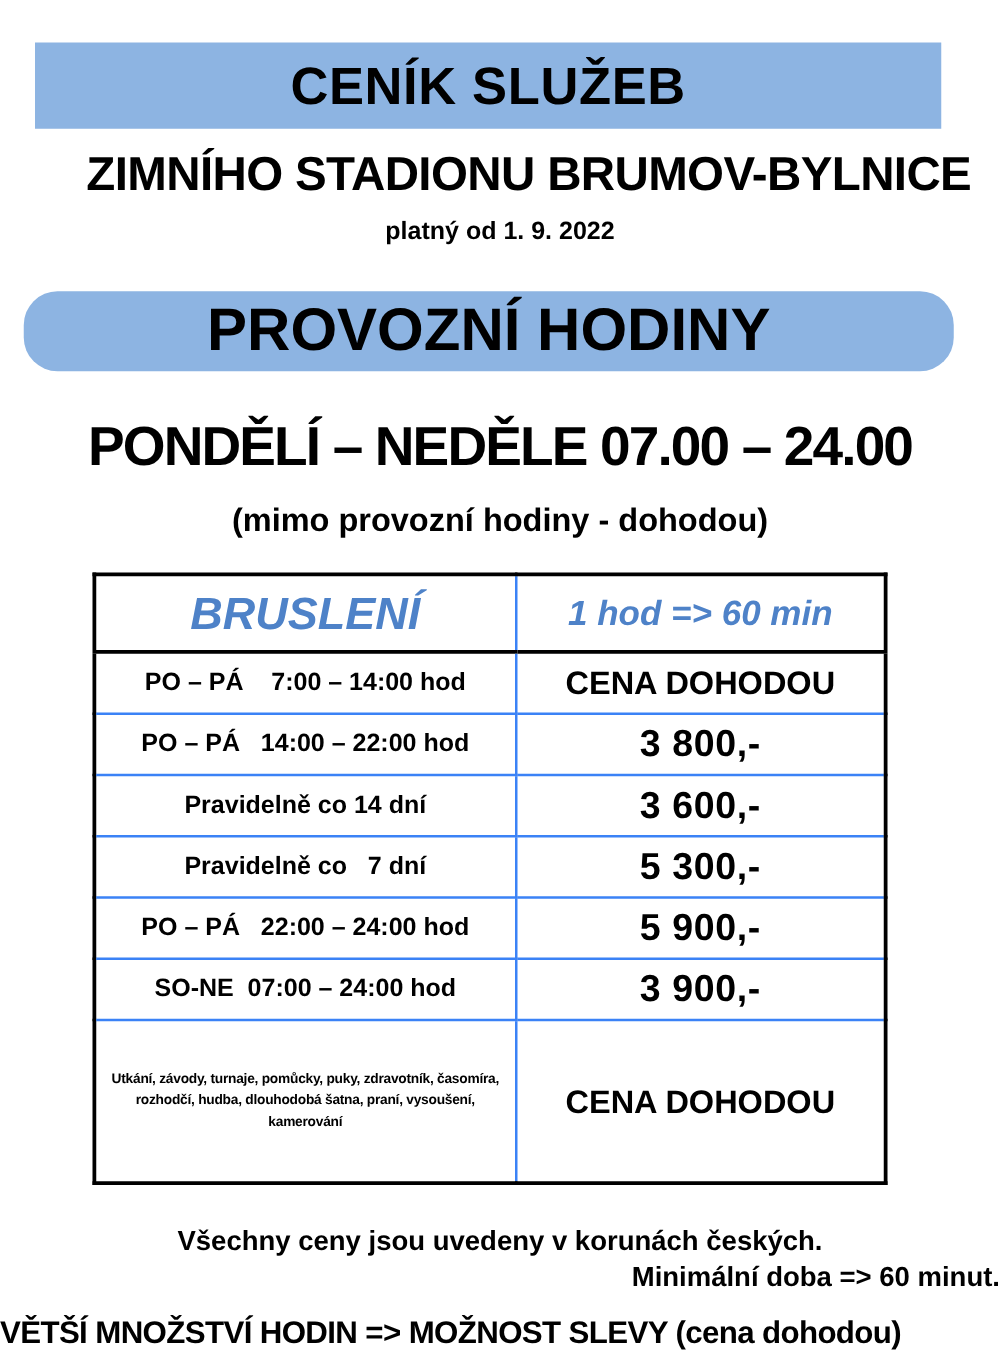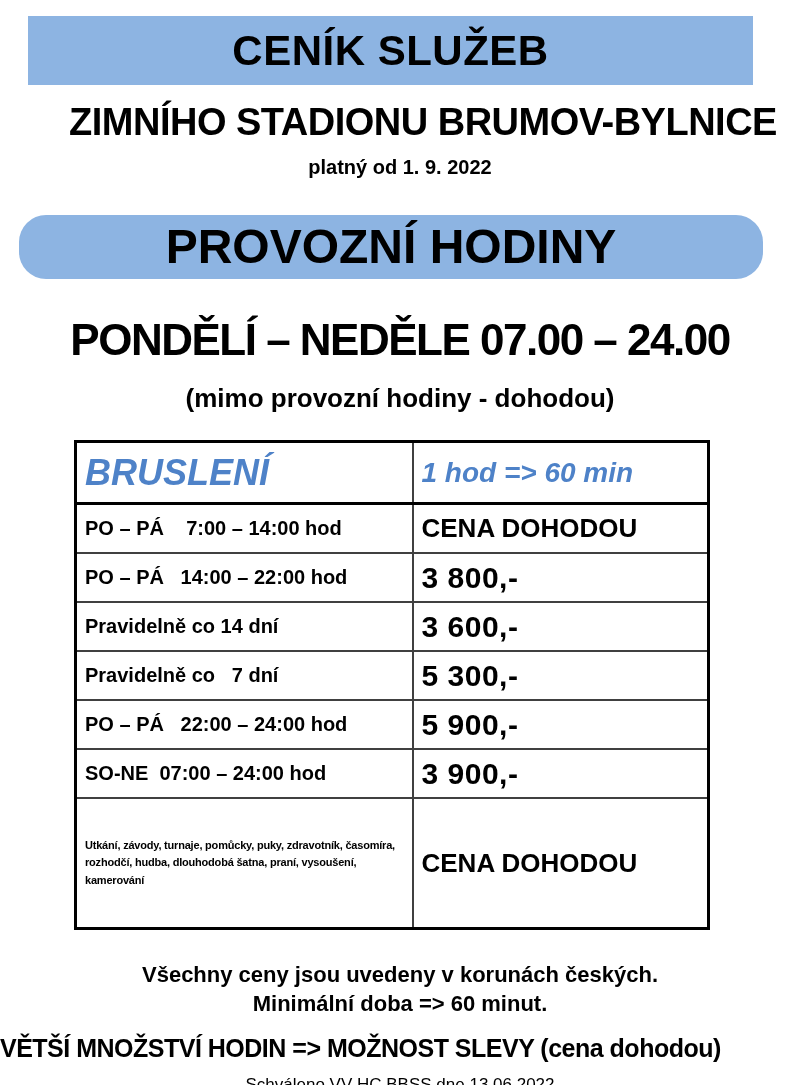--- a/index.html
+++ b/index.html
@@ -15,21 +15,21 @@
     font-family: "Liberation Sans", sans-serif;
     color: #000000;
     overflow: hidden;
   }
   .banner {
     background: #8DB4E2;
     text-align: center;
     font-weight: bold;
   }
   .banner-title {
-    margin: 16px 47px 0 28px;
+    margin: 34px 47px 0 28px;
     height: 69px;
     line-height: 69px;
     font-size: 42px;
     letter-spacing: 0.5px;
   }
   .subtitle {
     margin-top: 13px;
     text-align: center;
     font-size: 38px;
     line-height: 48px;
@@ -70,21 +70,22 @@
   table.price-table {
     margin: 27px 0 0 74px;
     width: 633px;
     border-collapse: collapse;
     table-layout: fixed;
     border: 3px solid #000000;
   }
   table.price-table col.c-label { width: 337px; }
   table.price-table col.c-price { width: 296px; }
   table.price-table td {
-    border: 2px solid #404040;
+    border: 2px solid #3b82f6;
+    text-align: center;
     vertical-align: middle;
     padding: 2px 8px;
   }
   tr.header-row td {
     border-bottom: 3px solid #000000;
     height: 55px;
     color: #4E82C8;
     font-weight: bold;
     font-style: italic;
   }
@@ -113,21 +114,21 @@
     font-size: 26px;
   }
   .footer-note-1 {
     margin-top: 30px;
     text-align: center;
     font-size: 22px;
     line-height: 30px;
     font-weight: bold;
   }
   .footer-note-2 {
-    text-align: center;
+    text-align: right;
     font-size: 22px;
     line-height: 28px;
     font-weight: bold;
   }
   .footer-discount {
     margin-top: 13px;
     font-size: 25px;
     line-height: 34px;
     font-weight: bold;
     letter-spacing: -0.5px;

